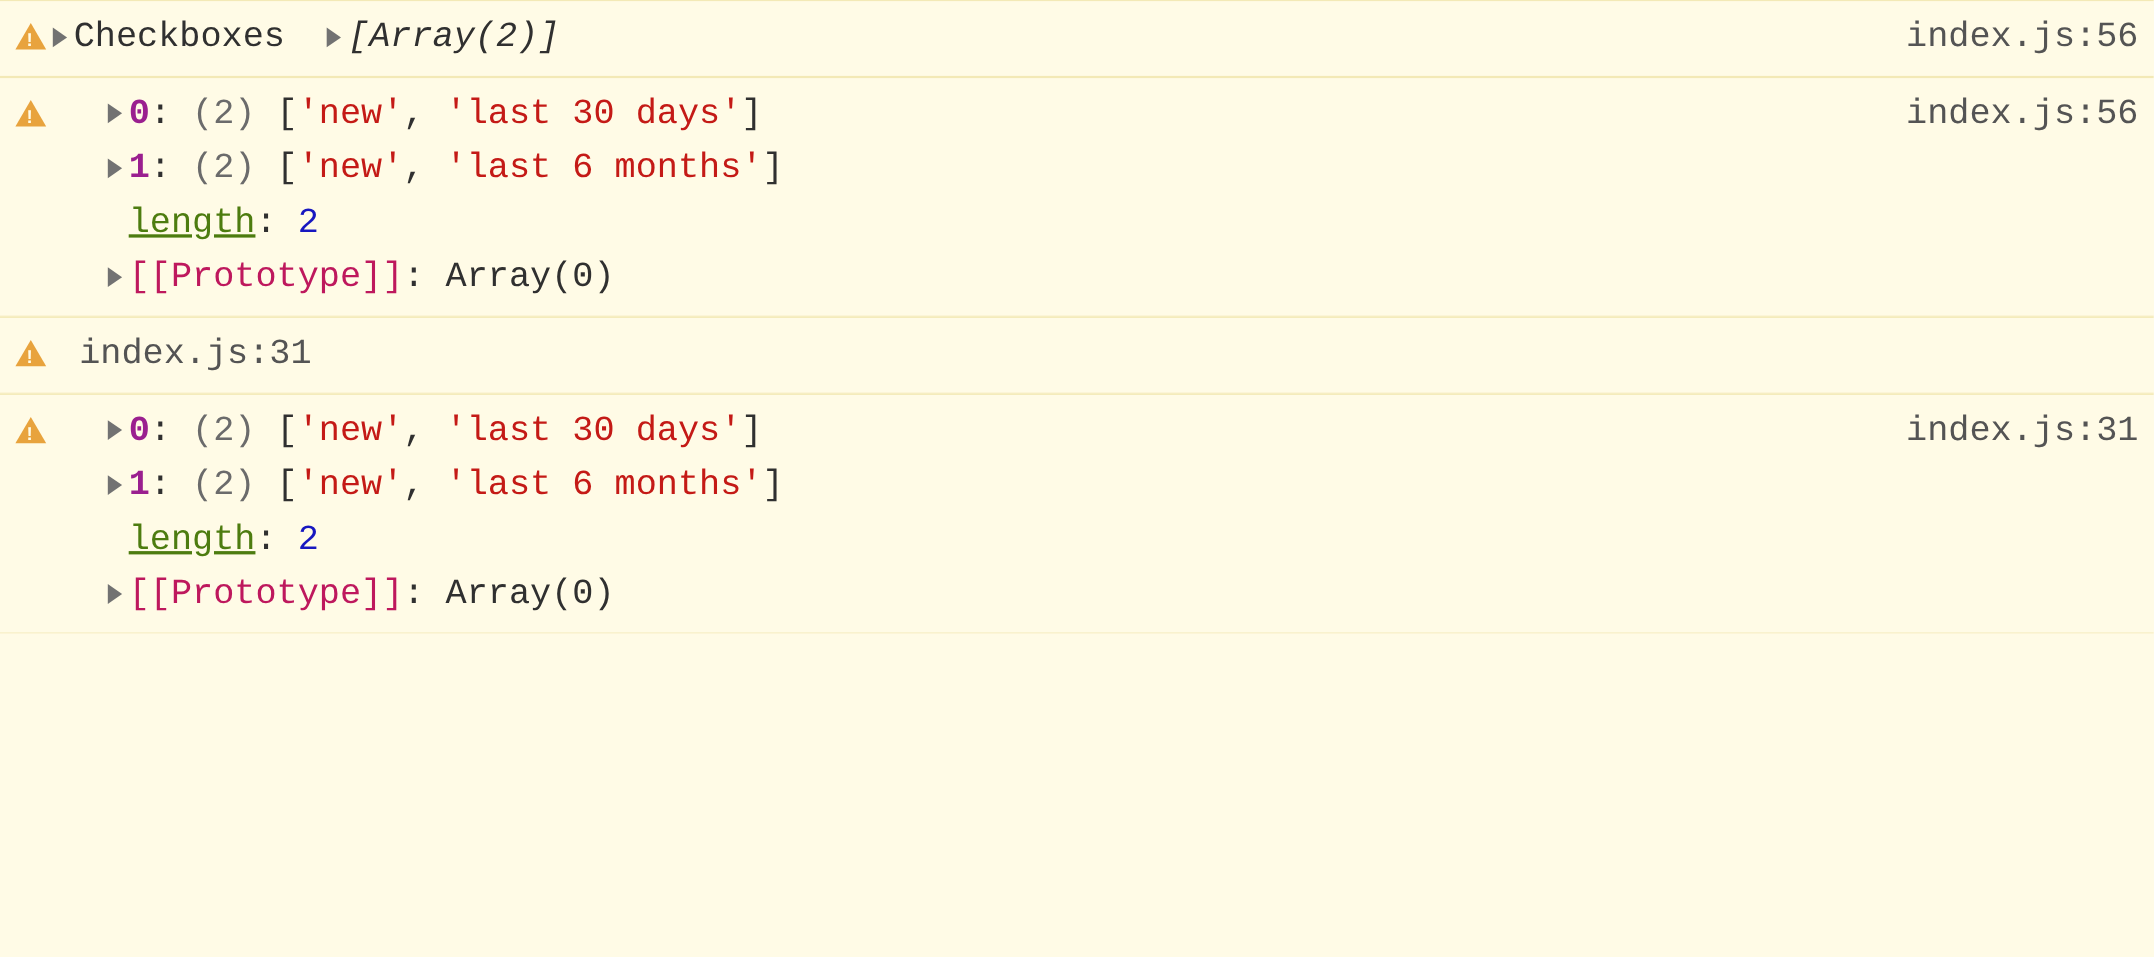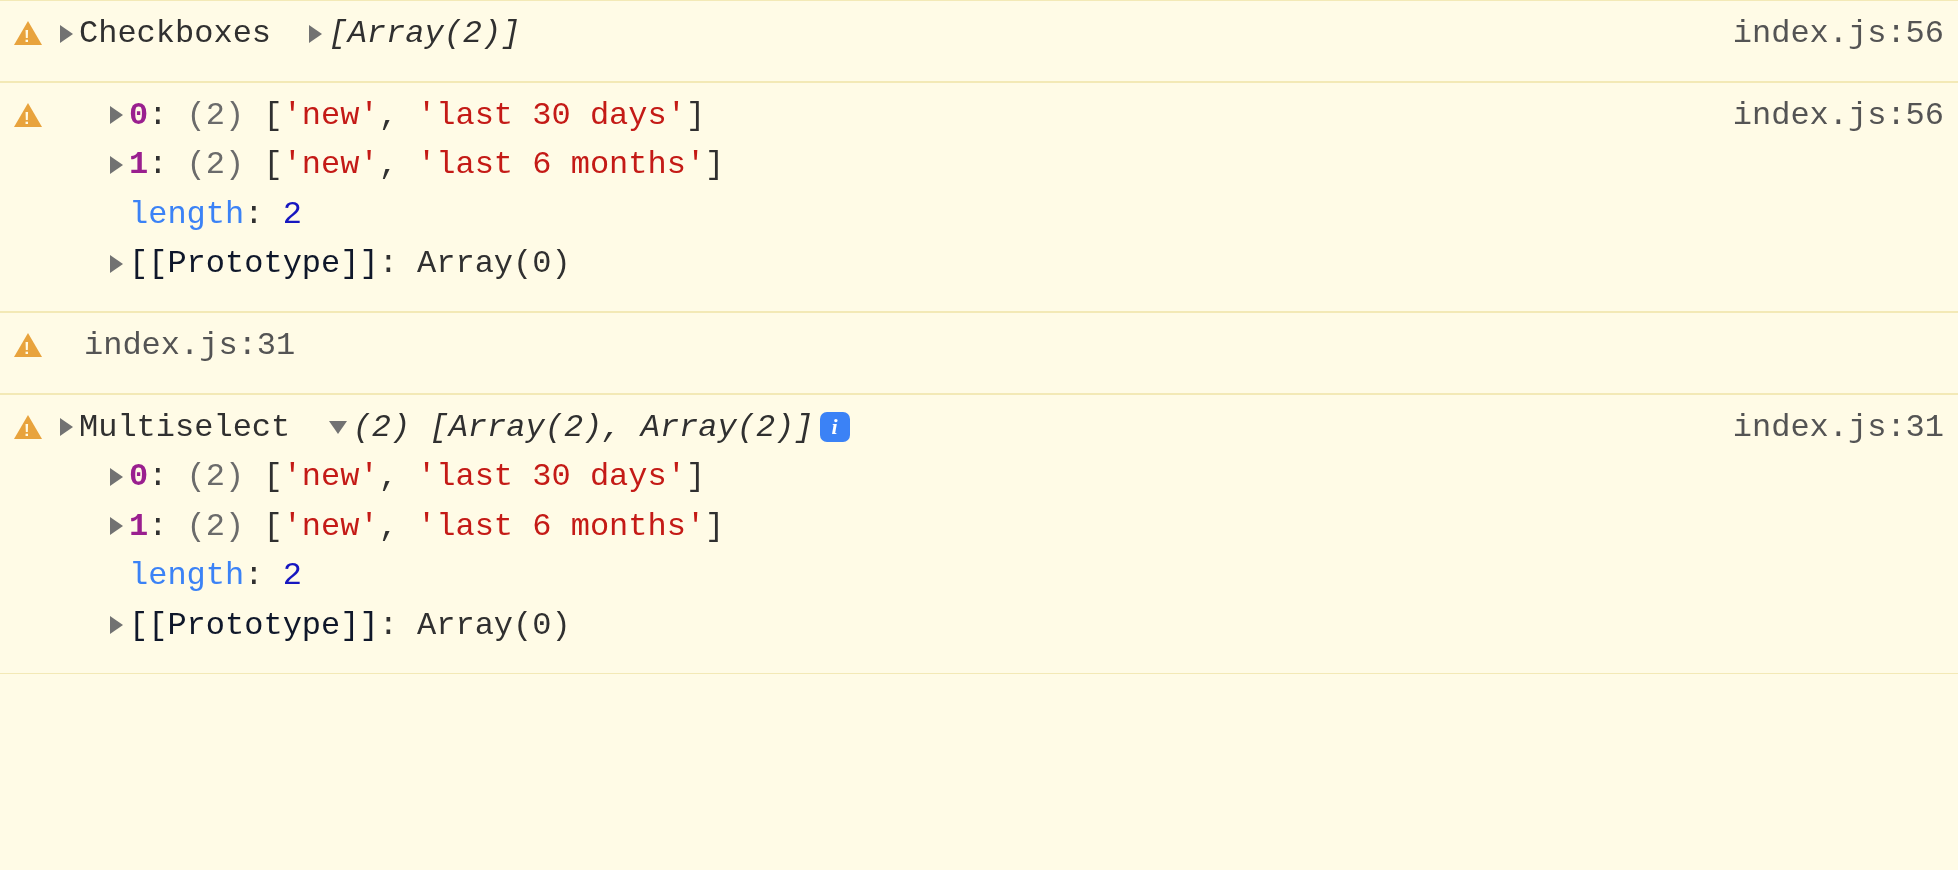--- a/index.html
+++ b/index.html
@@ -9,24 +9,24 @@
     width: 1958px;
     font-family: Menlo, Consolas, "Courier New", monospace;
     font-size: 32px;
     background: #fffbe6;
     color: #303030;
   }
   .console-row {
     border-top: 1px solid #f3e9b6;
     border-bottom: 1px solid #f3e9b6;
     background: #fffbe6;
-    padding: 8px 14px 22px 14px;
+    padding: 8px 14px 10px 14px;
     display: flex;
     align-items: flex-start;
-    gap: 12px;
+    gap: 0;
     line-height: 1.55;
   }
   .warn-icon {
     display: inline-block;
     width: 0;
     height: 0;
     border-left: 14px solid transparent;
     border-right: 14px solid transparent;
     border-bottom: 24px solid #e8a33d;
     position: relative;
@@ -89,23 +89,23 @@
     border-radius: 7px;
     line-height: 1;
     vertical-align: 2px;
     margin-left: 6px;
     cursor: pointer;
   }
   .nest { margin-left: 50px; }
   .idx { color: #9a1f8f; font-weight: 600; }
   .paren { color: #6b6b6b; }
   .str { color: #c41a16; }
-  .lenkey { color: #3b82f6; }
+  .lenkey { color: #4d7c0f; text-decoration: underline; }
   .lenval { color: #1717c0; }
-  .proto { color: #0f172a; }
+  .proto { color: #be185d; }
   .label-seg { white-space: pre; }
   .line { white-space: nowrap; }
 </style>
 </head>
 <body>
 
 <div class="console-row">
   <span class="warn-icon"></span>
   <div class="msg">
     <div class="line">
@@ -135,23 +135,20 @@
 </div>
 
 <div class="console-row">
   <span class="warn-icon"></span>
   <span class="source-link">index.js:31</span>
 </div>
 
 <div class="console-row">
   <span class="warn-icon"></span>
   <div class="msg">
-    <div class="line">
-      <span class="tri colp"></span><span>Multiselect</span><span class="label-seg">  </span><span class="tri exp"></span><span class="italic">(2)</span><span class="italic label-seg"> </span><span class="italic">[Array(2), Array(2)]</span><span class="info-badge">i</span>
-    </div>
     <div class="nest line">
       <span class="tri colp"></span><span class="idx">0</span><span>: </span><span class="paren">(2)</span><span> </span><span>[</span><span class="str">'new'</span><span>, </span><span class="str">'last 30 days'</span><span>]</span>
     </div>
     <div class="nest line">
       <span class="tri colp"></span><span class="idx">1</span><span>: </span><span class="paren">(2)</span><span> </span><span>[</span><span class="str">'new'</span><span>, </span><span class="str">'last 6 months'</span><span>]</span>
     </div>
     <div class="nest line">
       <span style="display:inline-block;width:19px"></span><span class="lenkey">length</span><span>: </span><span class="lenval">2</span>
     </div>
     <div class="nest line">

